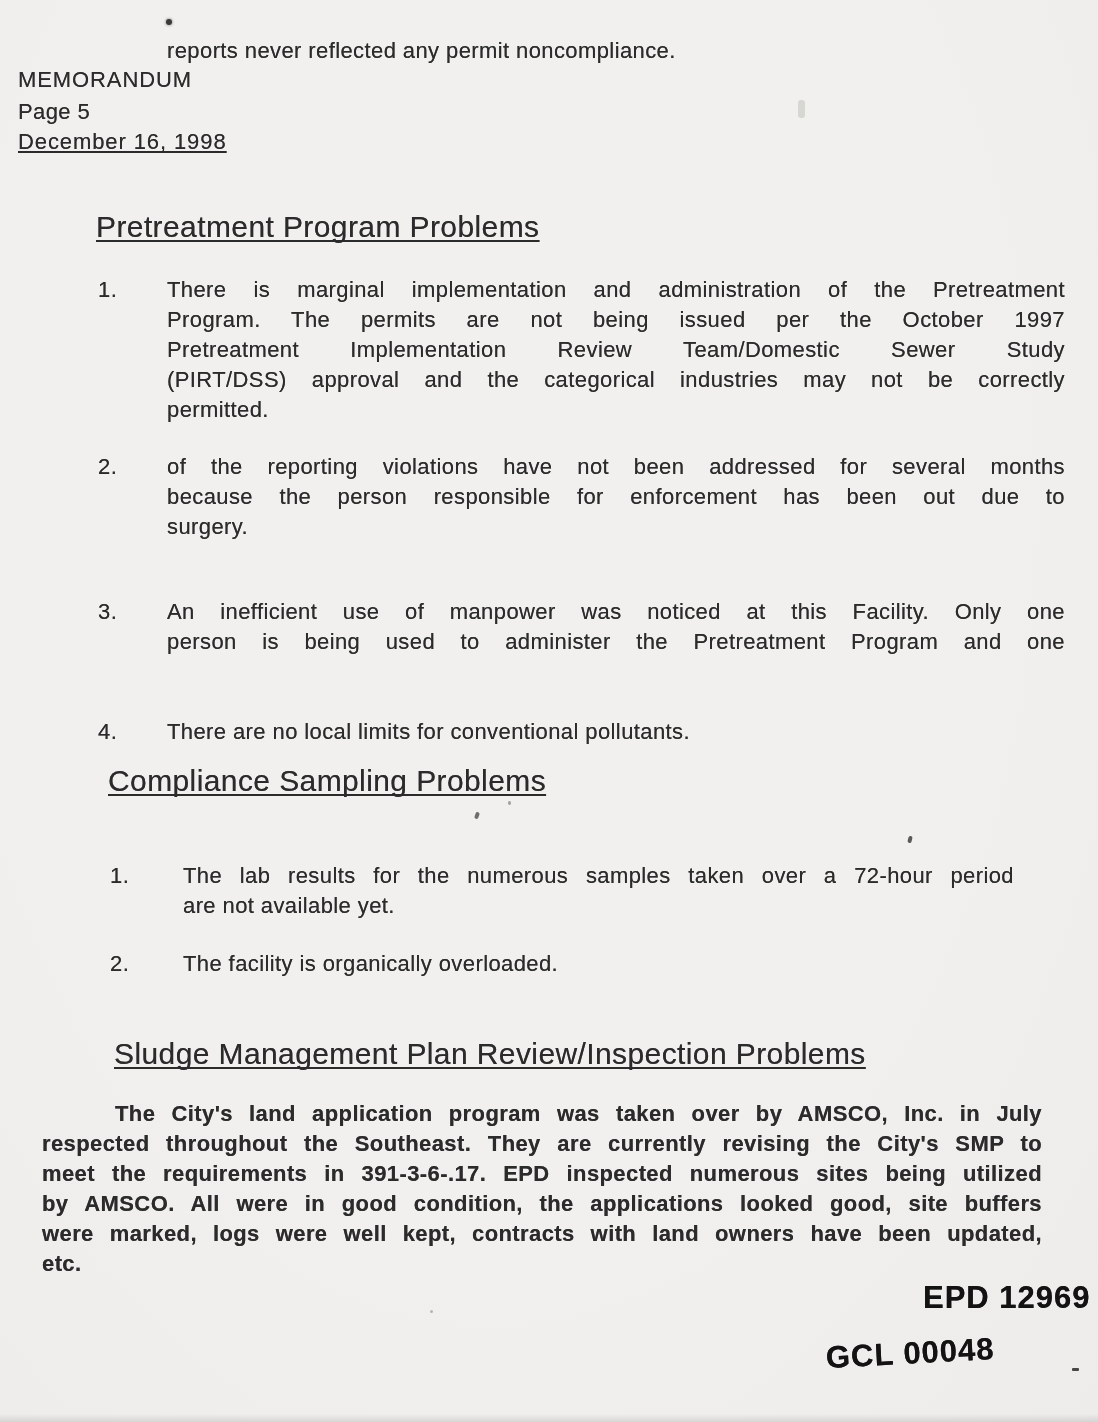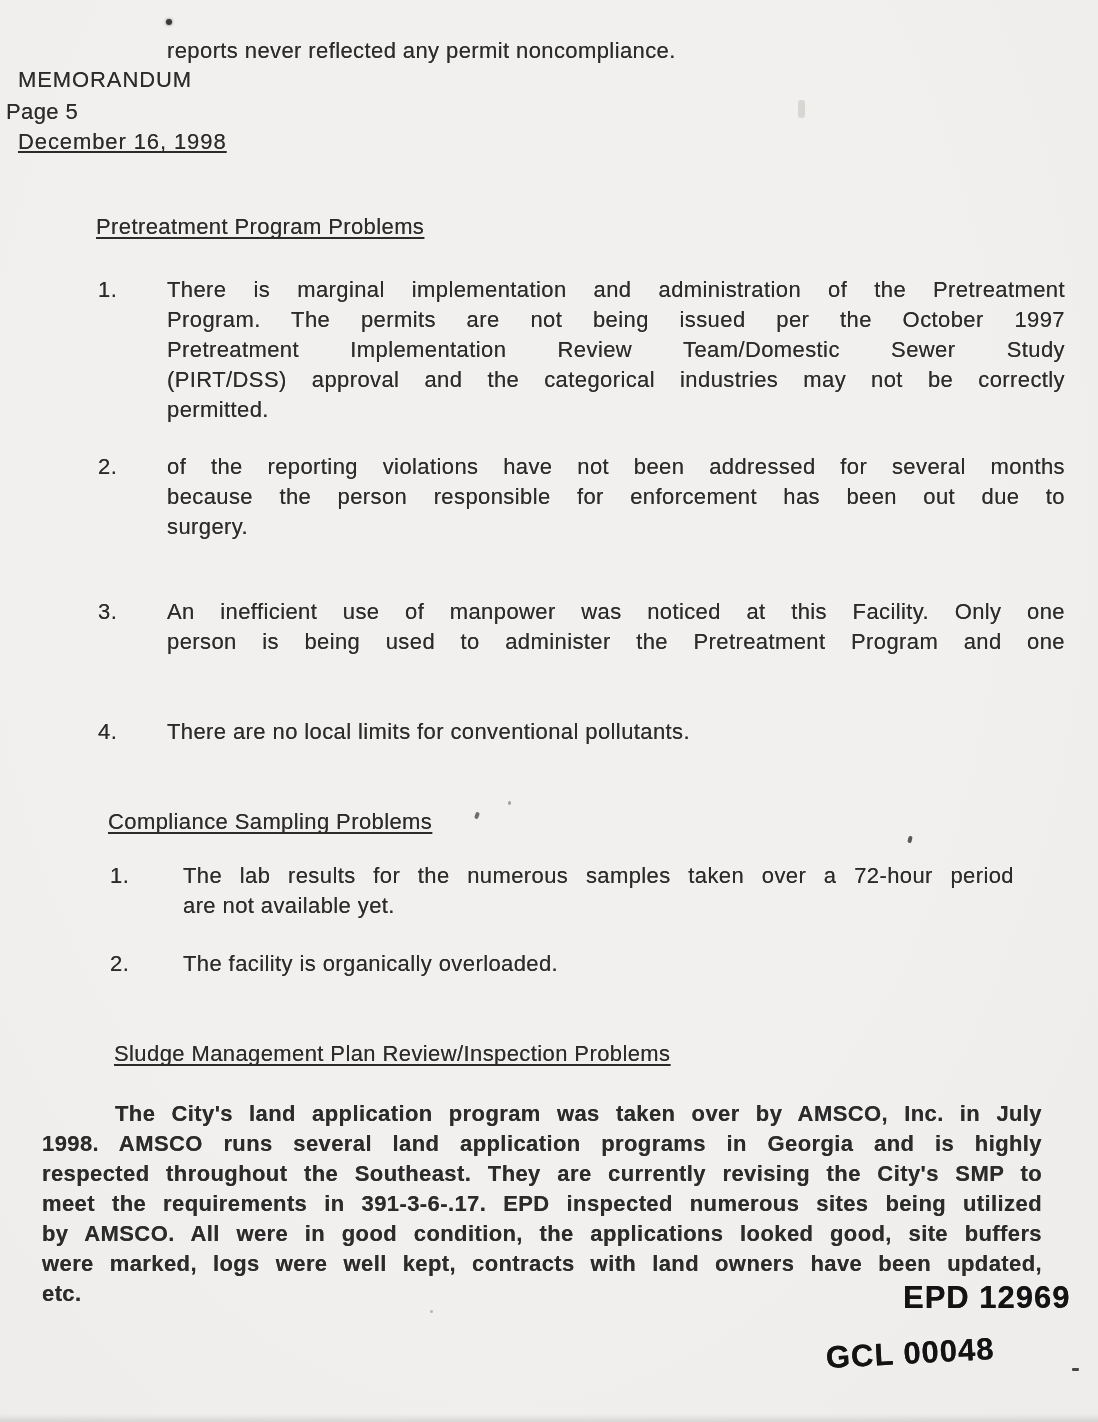--- a/index.html
+++ b/index.html
@@ -15,21 +15,21 @@
   }
   .abs { position: absolute; }
   .line {
     font-size: 22px;
     line-height: 30px;
     letter-spacing: 0.4px;
     text-shadow: 0 0 0.6px rgba(25,25,25,0.65);
   }
   .jline { text-align: justify; text-align-last: justify; }
   .heading {
-    font-size: 22px;
+    font-size: 30px;
     line-height: 30px;
     letter-spacing: 0.4px;
     text-shadow: 0 0 0.6px rgba(25,25,25,0.65);
     text-decoration: underline;
     text-decoration-thickness: 2px;
     text-underline-offset: 3px;
     text-decoration-skip-ink: none;
     display: inline-block;
   }
   .item { display: flex; }
@@ -51,21 +51,21 @@
     background: linear-gradient(to bottom, rgba(0,0,0,0), rgba(0,0,0,0.10));
   }
 </style>
 </head>
 <body>
 
 <div class="page">
 
   <div class="abs line" style="left:167px; top:36px;">reports never reflected any permit noncompliance.</div>
   <div class="abs line" style="left:18px; top:65px; letter-spacing:0.9px;">MEMORANDUM</div>
-  <div class="abs line" style="left:6px; top:97px;">Page 5</div>
+  <div class="abs line" style="left:18px; top:97px;">Page 5</div>
   <div class="abs line" style="left:18px; top:127px; text-decoration:underline; text-decoration-thickness:2px; text-underline-offset:2px; text-decoration-skip-ink:none; letter-spacing:0.9px;">December 16, 1998</div>
 
   <div class="abs" style="left:96px; top:212px;">
     <span class="heading">Pretreatment Program Problems</span>
   </div>
 
   <div class="abs item" style="left:98px; top:275px; width:967px;">
     <span class="num line">1.</span>
     <div class="itext">
       <div class="line jline">There is marginal implementation and administration of the Pretreatment</div>
@@ -93,21 +93,21 @@
     </div>
   </div>
 
   <div class="abs item" style="left:98px; top:717px; width:967px;">
     <span class="num line">4.</span>
     <div class="itext">
       <div class="line">There are no local limits for conventional pollutants.</div>
     </div>
   </div>
 
-  <div class="abs" style="left:108px; top:807px;text-align:center;">
+  <div class="abs" style="left:108px; top:766px;text-align:center;">
     <span class="heading">Compliance Sampling Problems</span>
   </div>
 
   <div class="abs item" style="left:110px; top:861px; width:904px;">
     <span class="num-cs line">1.</span>
     <div class="itext">
       <div class="line jline">The lab results for the numerous samples taken over a 72-hour period</div>
       <div class="line">are not available yet.</div>
     </div>
   </div>
@@ -118,29 +118,28 @@
       <div class="line">The facility is organically overloaded.</div>
     </div>
   </div>
 
   <div class="abs" style="left:114px; top:1039px;">
     <span class="heading">Sludge Management Plan Review/Inspection Problems</span>
   </div>
 
   <div class="abs" style="left:42px; top:1099px; width:1000px;font-weight:bold;">
     <div class="line jline" style="text-indent:73px;">The City's land application program was taken over by AMSCO, Inc. in July</div>
-    <div class="line jline">1998.  AMSCO runs several land application programs in Georgia and is highly</div>
     <div class="line jline">respected throughout the Southeast.  They are currently revising the City's SMP to</div>
     <div class="line jline">meet the requirements in 391-3-6-.17.  EPD inspected numerous sites being utilized</div>
     <div class="line jline">by AMSCO.  All were in good condition, the applications looked good, site buffers</div>
     <div class="line jline">were marked, logs were well kept, contracts with land owners have been updated,</div>
     <div class="line">etc.</div>
   </div>
 
-  <div class="abs stamp" style="left:903px; top:1281px;">EPD 12969</div>
+  <div class="abs stamp" style="left:923px; top:1281px;">EPD 12969</div>
   <div class="abs stamp" style="left:826px; top:1341px; transform:rotate(-3deg); transform-origin:left center;">GCL 00048</div>
 
   <div class="speck" style="left:166px; top:19px; width:6px; height:6px; background:#3a3a38; box-shadow:0 0 2px 1px rgba(90,90,88,0.35);"></div>
   <div class="speck" style="left:798px; top:100px; width:7px; height:18px; background:#d6d6d3; border-radius:3px;"></div>
   <div class="speck" style="left:475px; top:812px; width:4px; height:7px; background:#6f6f6a; transform:rotate(20deg); border-radius:2px;"></div>
   <div class="speck" style="left:508px; top:801px; width:3px; height:4px; background:#a0a09b;"></div>
   <div class="speck" style="left:908px; top:836px; width:4px; height:7px; background:#5a5a56; transform:rotate(15deg); border-radius:2px;"></div>
   <div class="speck" style="left:1072px; top:1368px; width:7px; height:3px; background:#474745; border-radius:1px;"></div>
   <div class="speck" style="left:430px; top:1310px; width:3px; height:3px; background:#b5b5b0;"></div>
   <div class="bottom-edge"></div>

